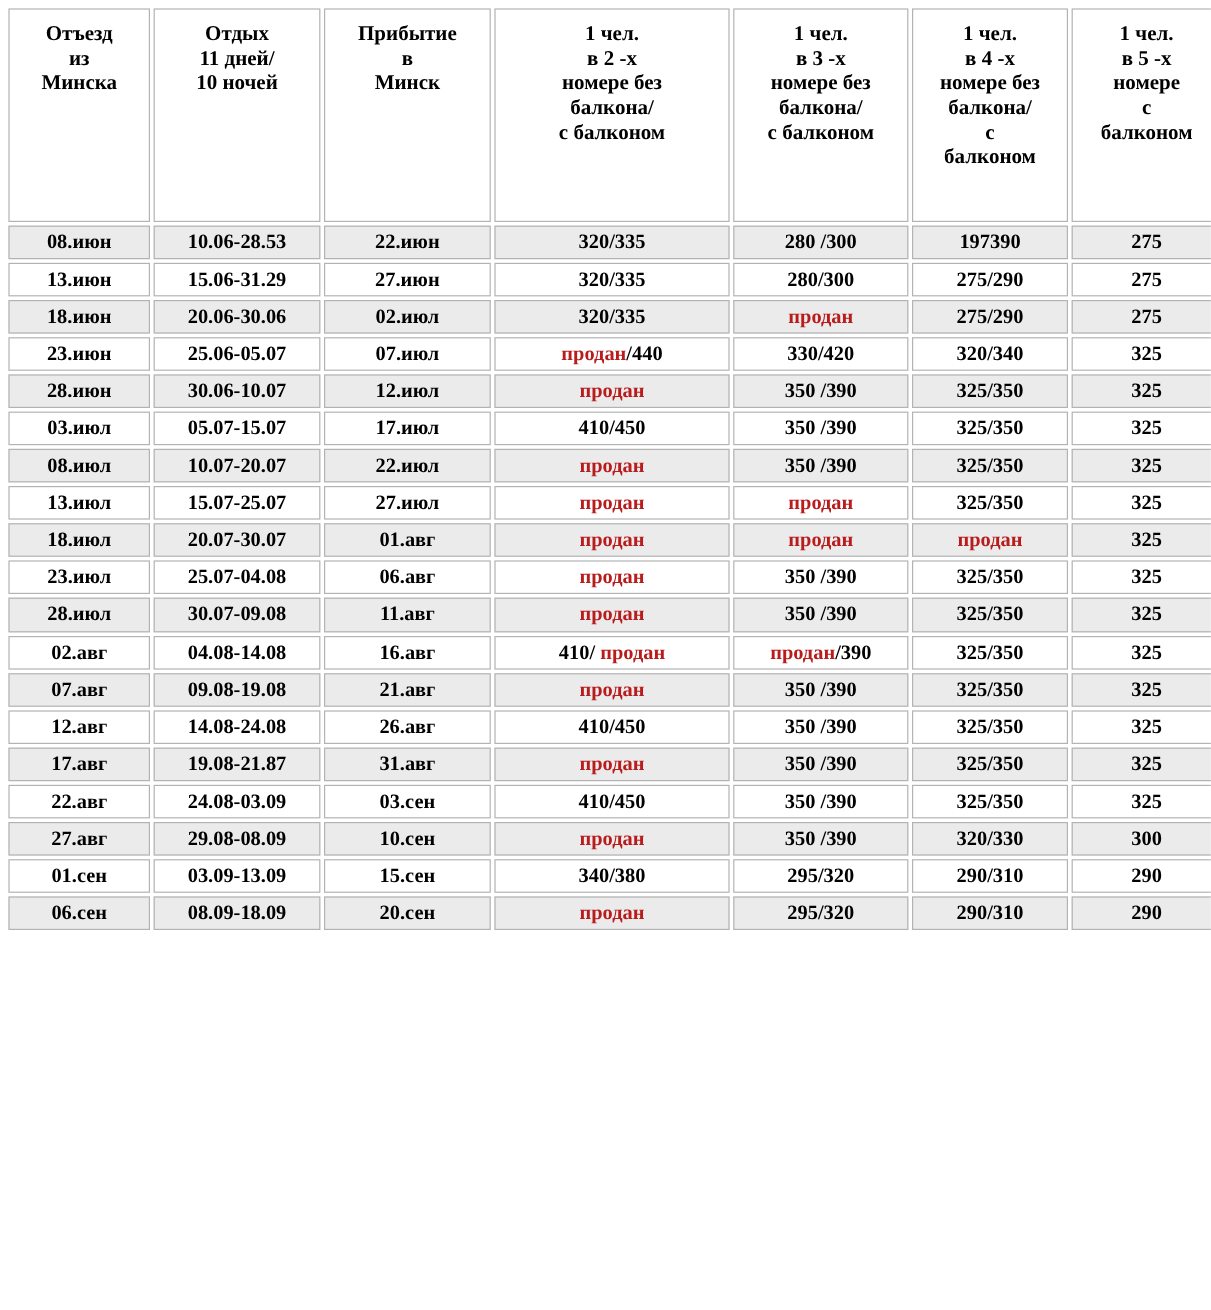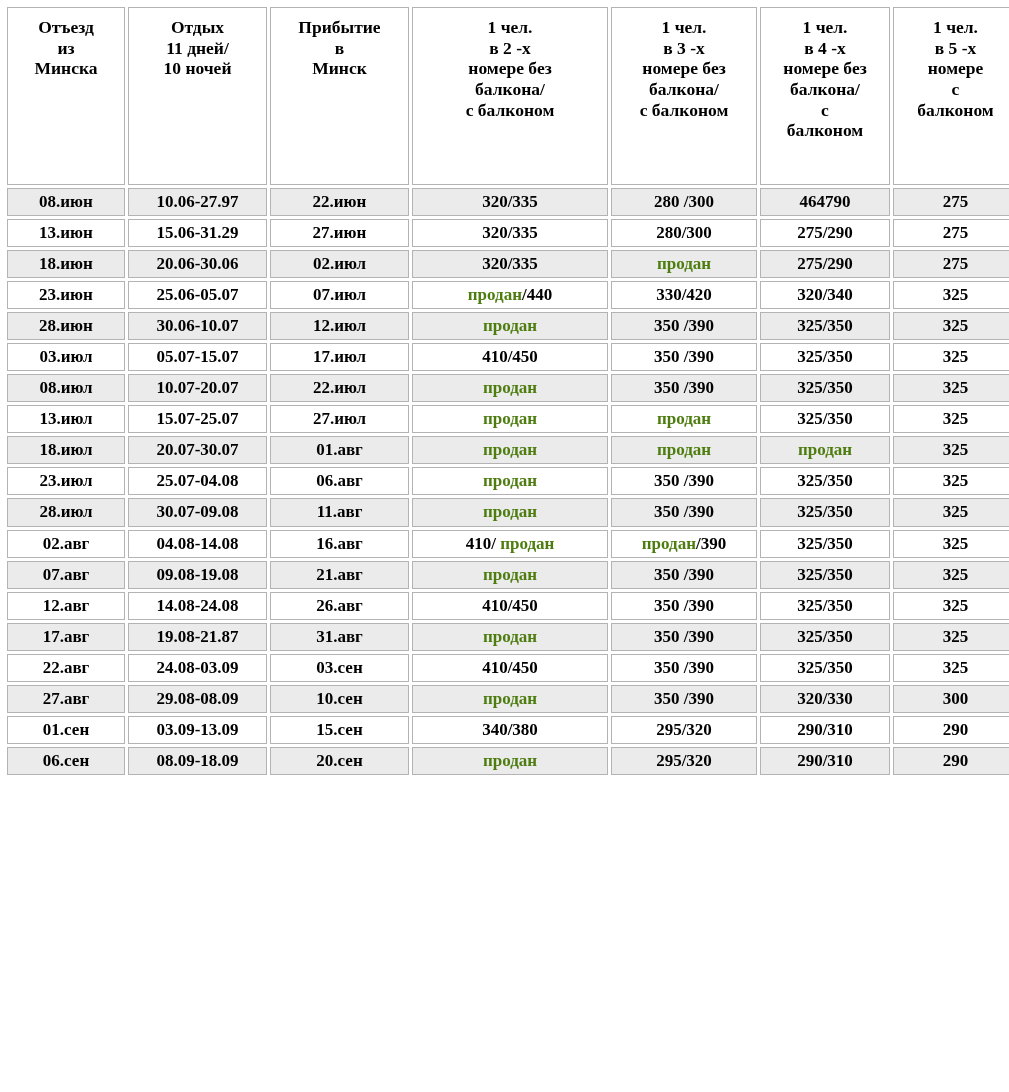--- a/index.html
+++ b/index.html
@@ -42,21 +42,21 @@
     vertical-align: top;
   }
   table.price-table thead th .hdr-inner {
     display: block;
     padding-top: 5px;
   }
   tr.shaded td {
     background: #ebebeb;
   }
   td.sold, span.sold {
-    color: #4d7c0f;
+    color: #b91c1c;
   }
   
   col.c0 { width: 118px; }
   col.c1 { width: 139px; }
   col.c2 { width: 139px; }
   col.c3 { width: 196px; }
   col.c4 { width: 146px; }
   col.c5 { width: 130px; }
   col.c6 { width: 125px; }
   td.cell-d0, th.hdr-0 { font-size: 17px; }
@@ -96,25 +96,25 @@
             <span class="hdr-inner">1 чел.<br>в 4 -х<br>номере без<br>балкона/<br>с<br>балконом</span>
           </th>
         <th>
             <span class="hdr-inner">1 чел.<br>в 5 -х<br>номере<br>с<br>балконом</span>
           </th>
       </tr>
     </thead>
     <tbody id="table-body">
         <tr class="shaded">
           <td class="cell-d0">08.июн</td>
-          <td class="cell-d1">10.06-27.97</td>
+          <td class="cell-d1">10.06-28.53</td>
           <td class="cell-d2">22.июн</td>
           <td class="cell-d3">320/335</td>
           <td class="cell-d4">280 /300</td>
-          <td class="cell-d5">464790</td>
+          <td class="cell-d5">197390</td>
           <td class="cell-d6">275</td>
         </tr>
         <tr>
           <td class="cell-d0">13.июн</td>
           <td class="cell-d1">15.06-31.29</td>
           <td class="cell-d2">27.июн</td>
           <td class="cell-d3">320/335</td>
           <td class="cell-d4">280/300</td>
           <td class="cell-d5">275/290</td>
           <td class="cell-d6">275</td>

